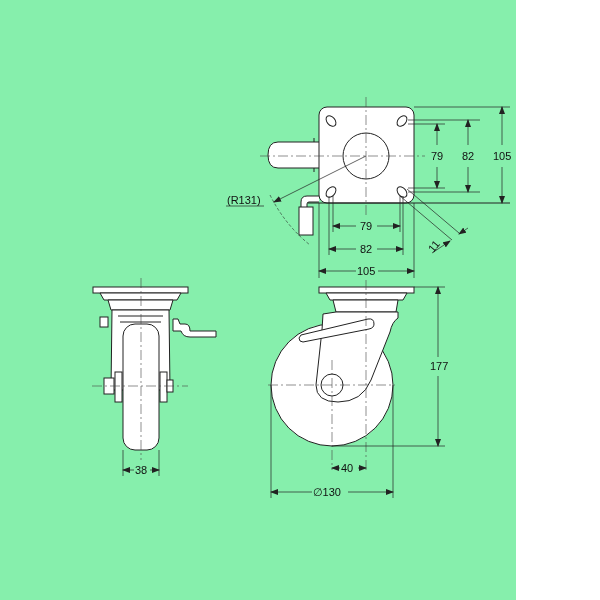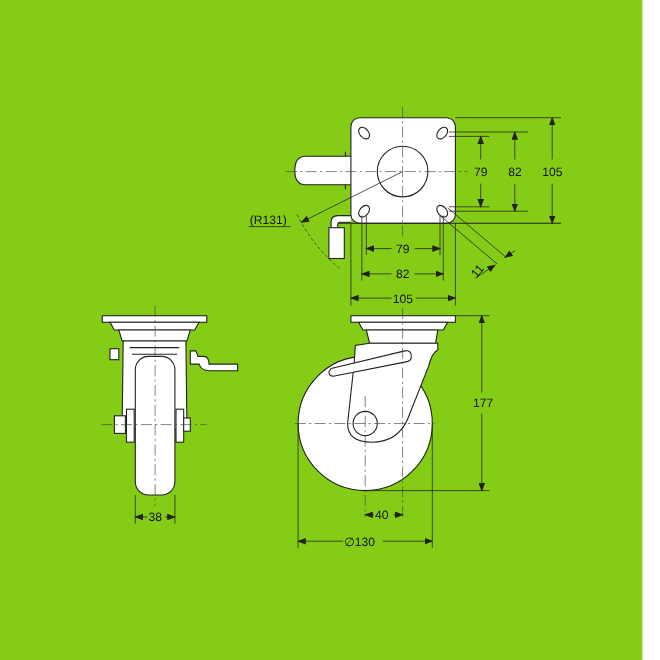--- a/index.html
+++ b/index.html
@@ -1,16 +1,16 @@
 <!DOCTYPE html>
 <html><head>
 <meta charset="utf-8">
 <style>
   html,body{margin:0;padding:0;background:#fff;}
-  #stage{position:relative;width:584px;height:600px;overflow:hidden;background:#84cc16;}
+  #stage{position:relative;width:516px;height:600px;overflow:hidden;background:#86efac;}
   svg{position:absolute;left:0;top:0;}
   svg text{font-family:"Liberation Sans",sans-serif;fill:#111;}
   .ln{stroke:#222;stroke-width:1;fill:none;}
   .ln-w{stroke:#222;stroke-width:1;fill:#fff;}
   .cl{stroke:#444;stroke-width:0.6;stroke-dasharray:10 3 2 3;fill:none;}
   .dim{stroke:#222;stroke-width:0.7;fill:none;}
   .arc{stroke:#222;stroke-width:0.6;stroke-dasharray:3 2;fill:none;}
   .dimtxt{font-size:11px;}
   #models{position:absolute;left:471px;top:458px;font-family:"Liberation Sans",sans-serif;font-size:8.5px;line-height:11px;color:#111;}
   #models div{white-space:nowrap;}

